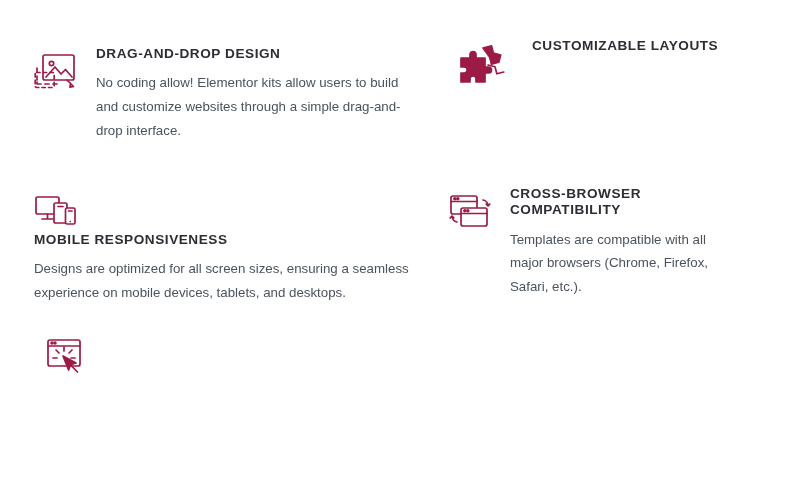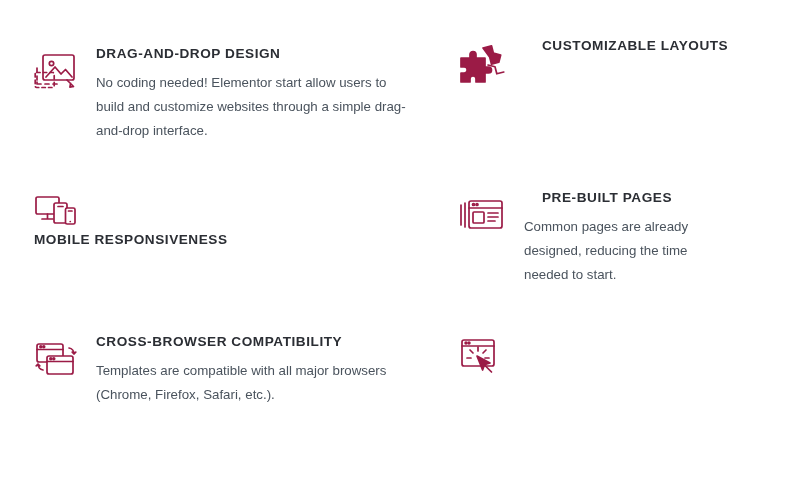--- a/index.html
+++ b/index.html
@@ -62,21 +62,21 @@
   }
   
   .col-right .icon-wrap { width: 66px; }
   .cell-1 { padding-top: 16px; }
   .cell-2 { padding-top: 8px; padding-left: 10px; }
   .cell-3 { padding-top: 8px; flex-direction: column; }
   .cell-4 { padding-top: 12px; padding-left: 10px; }
   .cell-5 { padding-top: 8px; }
   .cell-6 { padding-top: 2px; padding-left: 10px; }
 
-  .cell-2 h3, .cell-4 h3, .cell-6 h3 { margin-left: 18px; }
+  .cell-2 h3, .cell-4 h3, .cell-6 h3 { margin-left: 8px; }
 
   svg { display: block; }
 </style>
 </head>
 <body>
 
 <div class="sheet">
   <div class="grid">
 
     <div class="feature cell-1 col-left">
@@ -85,21 +85,21 @@
           <rect x="9" y="3" width="31" height="25" rx="2"></rect>
           <circle cx="17.5" cy="11.5" r="2.2"></circle>
           <path d="M12 25 L21 15 L27 22 L31.5 17.5 L38 25"></path>
           <path d="M3 20 v-4 M3 24 v4 M3 32 h4 M11 32 h4 M19 32 h4 M3 32 v-2"></path>
           <rect x="1.2" y="20.5" width="19" height="15" rx="1.5" stroke-dasharray="3.4 3.2"></rect>
           <path d="M33 28 l6.5 6.5 M39.5 34.5 l-3.6 .6 .7-3.7"></path>
         </svg>
       </div>
       <div class="text-wrap">
         <h3>DRAG-AND-DROP DESIGN</h3>
-        <p>No coding needed! Elementor start allow users to build and customize websites through a simple drag-and-drop interface.</p>
+        <p>No coding allow! Elementor kits allow users to build and customize websites through a simple drag-and-drop interface.</p>
       </div>
     </div>
 
     <div class="feature cell-2 col-right">
       <div class="icon-wrap">
         <svg width="48" height="44" viewBox="0 0 48 44" fill="none" stroke="#9b1b46" stroke-width="1.7" stroke-linecap="round" stroke-linejoin="round">
           <path d="M3 14 h9 v-3.5 a3 3 0 1 1 6 0 V14 h9 v9 h3.5 a3 3 0 1 1 0 6 H27 v9 h-9 v-3.2 a3 3 0 1 0 -6 0 V38 H3 v-9 h3.2 a3 3 0 1 0 0-6 H3 z" fill="#9b1b46" stroke="#9b1b46"></path>
           <path d="M25 4 l8.5-2.2 1.9 7.3 7.3 1.9 -1.9 7.3 -7.3 1.9 -1.9-7.3z" fill="#9b1b46" stroke="#9b1b46"></path>
           <path d="M30 21 l7 1.8 1.8 7 7-1.8" stroke="#9b1b46" fill="none"></path>
         </svg>
@@ -115,40 +115,24 @@
           <rect x="2" y="5" width="23" height="17" rx="1.6"></rect>
           <path d="M8 27 h11 M13.5 22 v5"></path>
           <rect x="20" y="11" width="13" height="20" rx="1.8" fill="#ffffff"></rect>
           <path d="M24 14.5 h5"></path>
           <rect x="31.5" y="16" width="9.5" height="16" rx="1.6" fill="#ffffff"></rect>
           <path d="M34.5 19 h3.5 M36.2 29.5 h.1"></path>
         </svg>
       </div>
       <div class="text-wrap">
         <h3>MOBILE RESPONSIVENESS</h3>
+        <p>Designs are optimized for all screen sizes, ensuring a seamless experience on mobile devices, tablets, and desktops.</p>
       </div>
     </div>
 
-    <div class="feature cell-4 col-right">
-      <div class="icon-wrap">
-        <svg width="48" height="40" viewBox="0 0 48 40" fill="none" stroke="#9b1b46" stroke-width="1.7" stroke-linecap="round" stroke-linejoin="round">
-          <path d="M3 9 v20 M7 7 v24"></path>
-          <rect x="11" y="5" width="33" height="27" rx="2"></rect>
-          <path d="M11 12 h33"></path>
-          <circle cx="15.5" cy="8.5" r="1"></circle>
-          <circle cx="19" cy="8.5" r="1"></circle>
-          <rect x="15" y="16" width="11" height="11" rx="1"></rect>
-          <path d="M30 17 h10 M30 21 h10 M30 25 h7"></path>
-        </svg>
-      </div>
-      <div class="text-wrap">
-        <h3>PRE-BUILT PAGES</h3>
-        <p>Common pages are already designed, reducing the time needed to start.</p>
-      </div>
-    </div>
 
     <div class="feature cell-5 col-left">
       <div class="icon-wrap">
         <svg width="44" height="40" viewBox="0 0 44 40" fill="none" stroke="#9b1b46" stroke-width="1.7" stroke-linecap="round" stroke-linejoin="round">
           <rect x="3" y="4" width="26" height="18" rx="2"></rect>
           <path d="M3 9.5 h26"></path>
           <circle cx="6.8" cy="6.7" r="0.9"></circle>
           <circle cx="9.8" cy="6.7" r="0.9"></circle>
           <rect x="13" y="16" width="26" height="18" rx="2" fill="#ffffff"></rect>
           <path d="M13 21.5 h26"></path>

